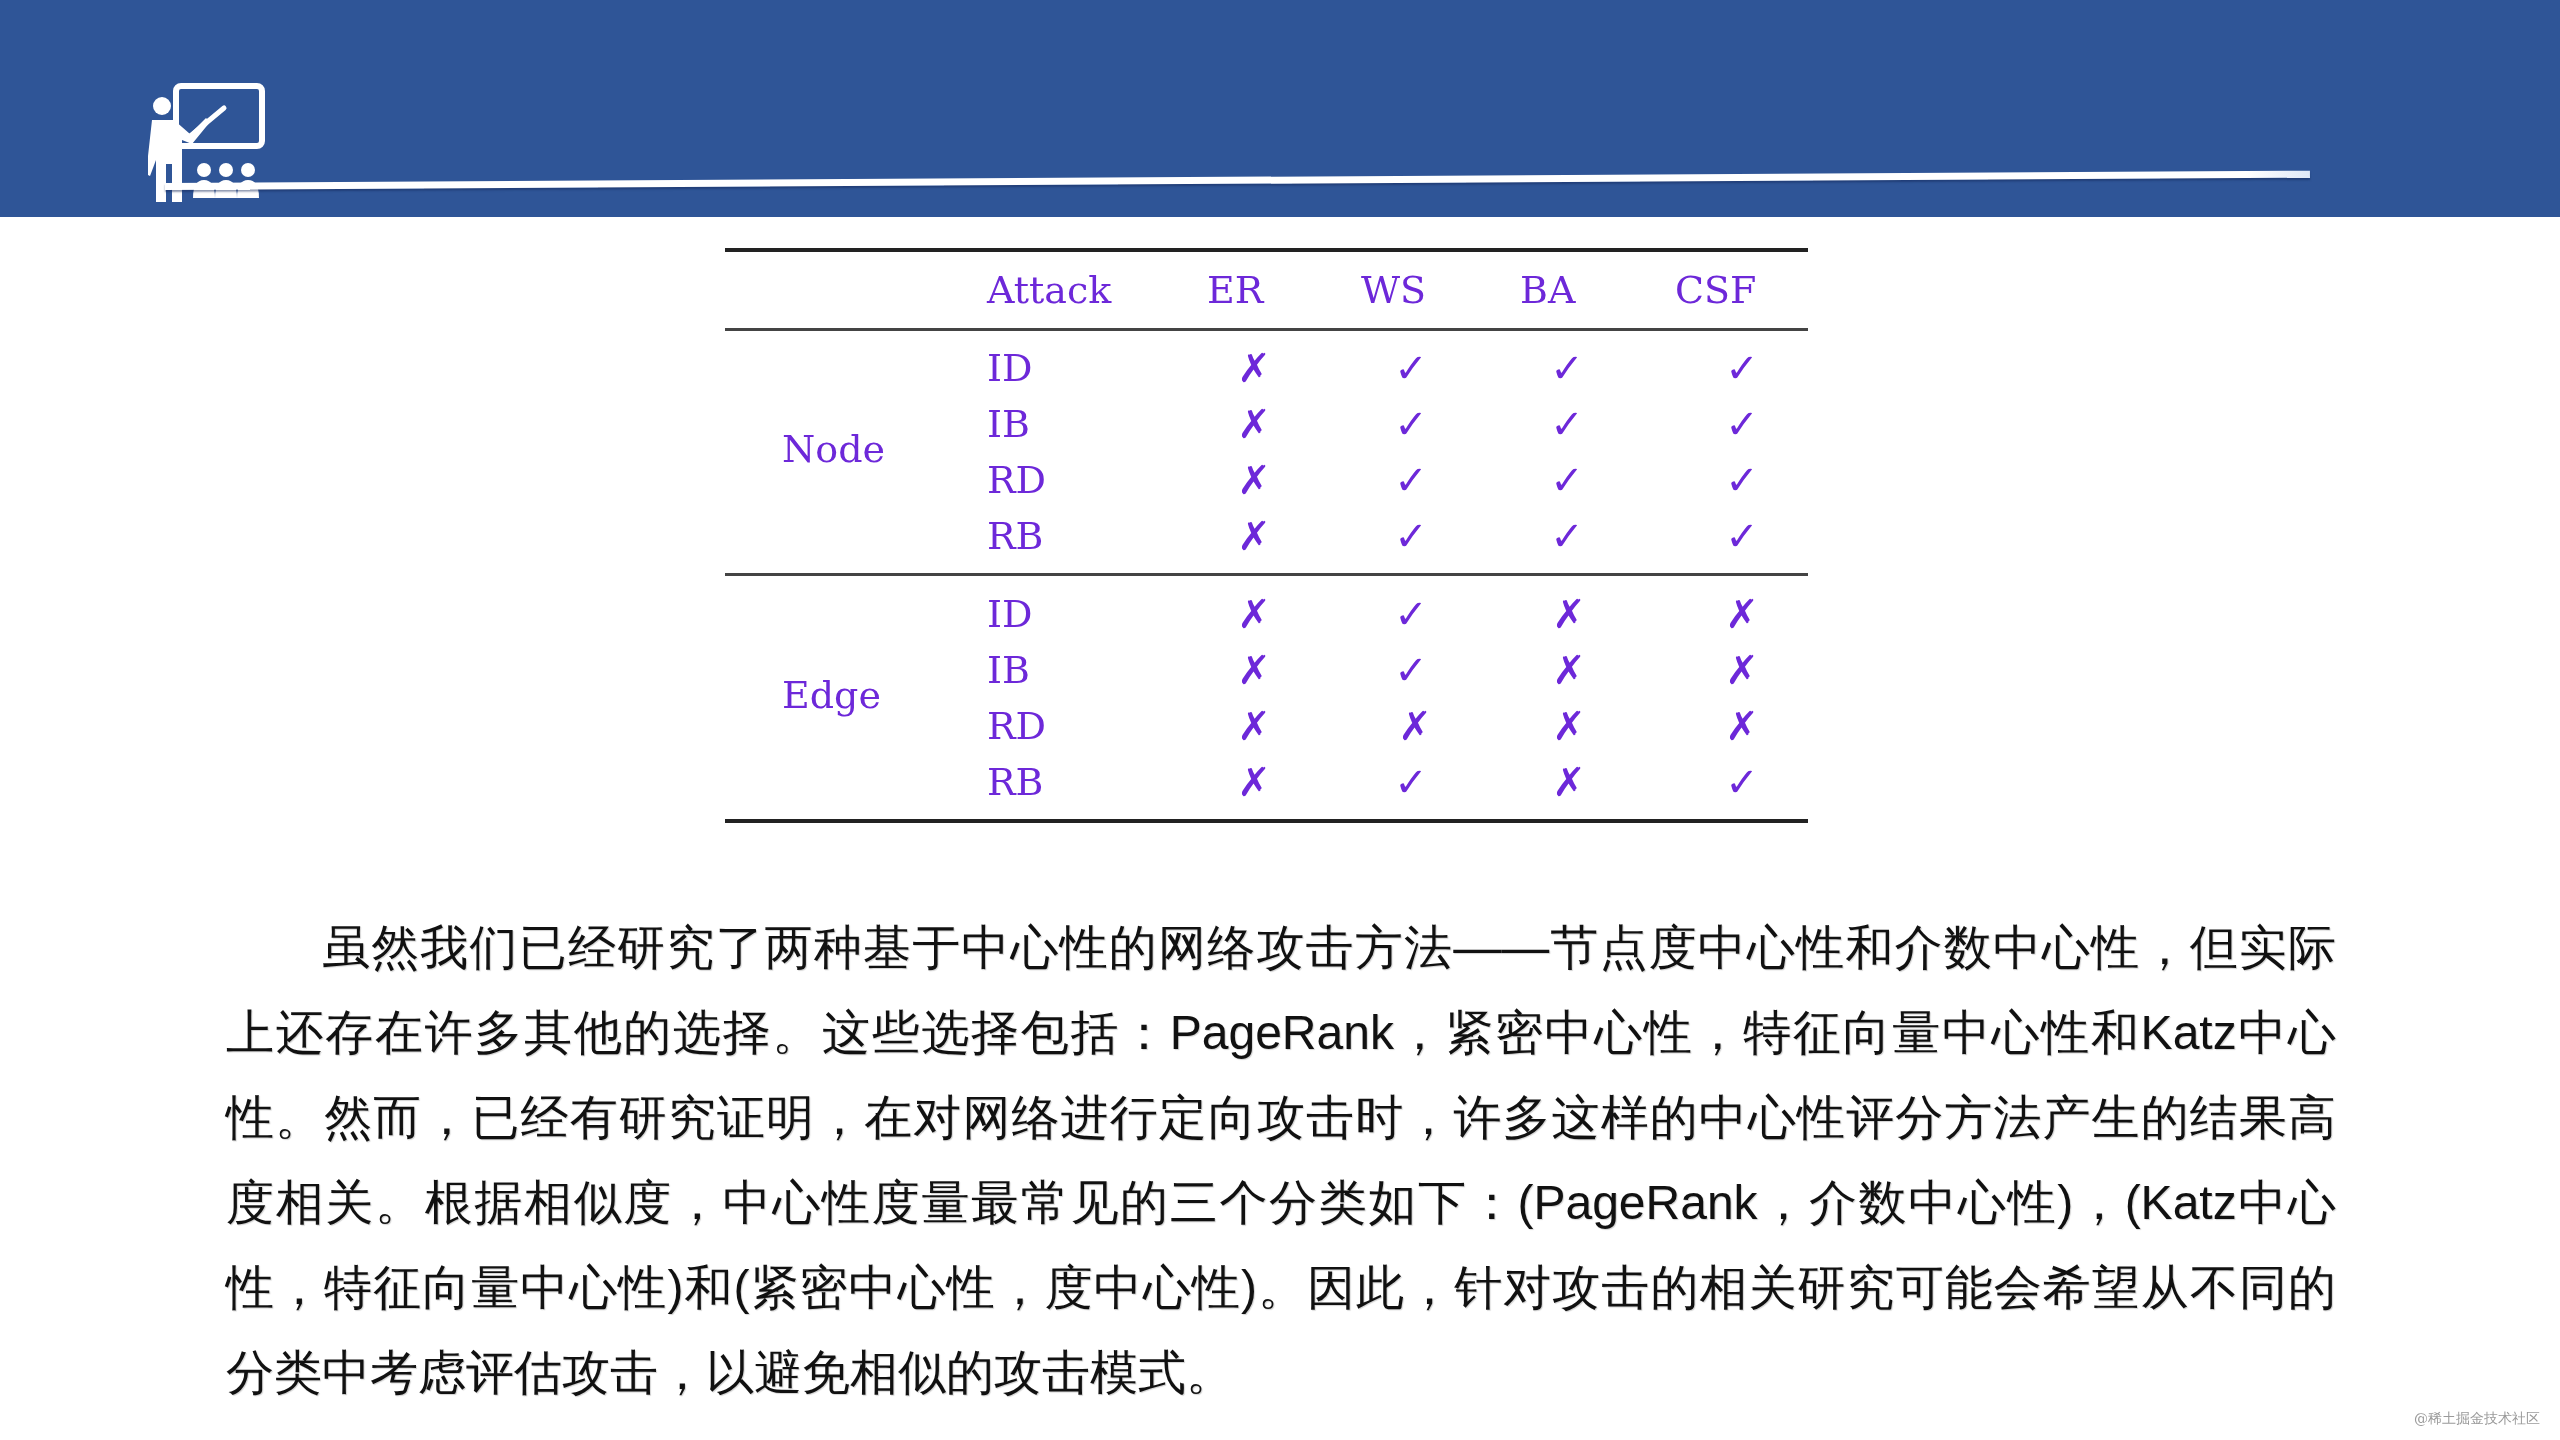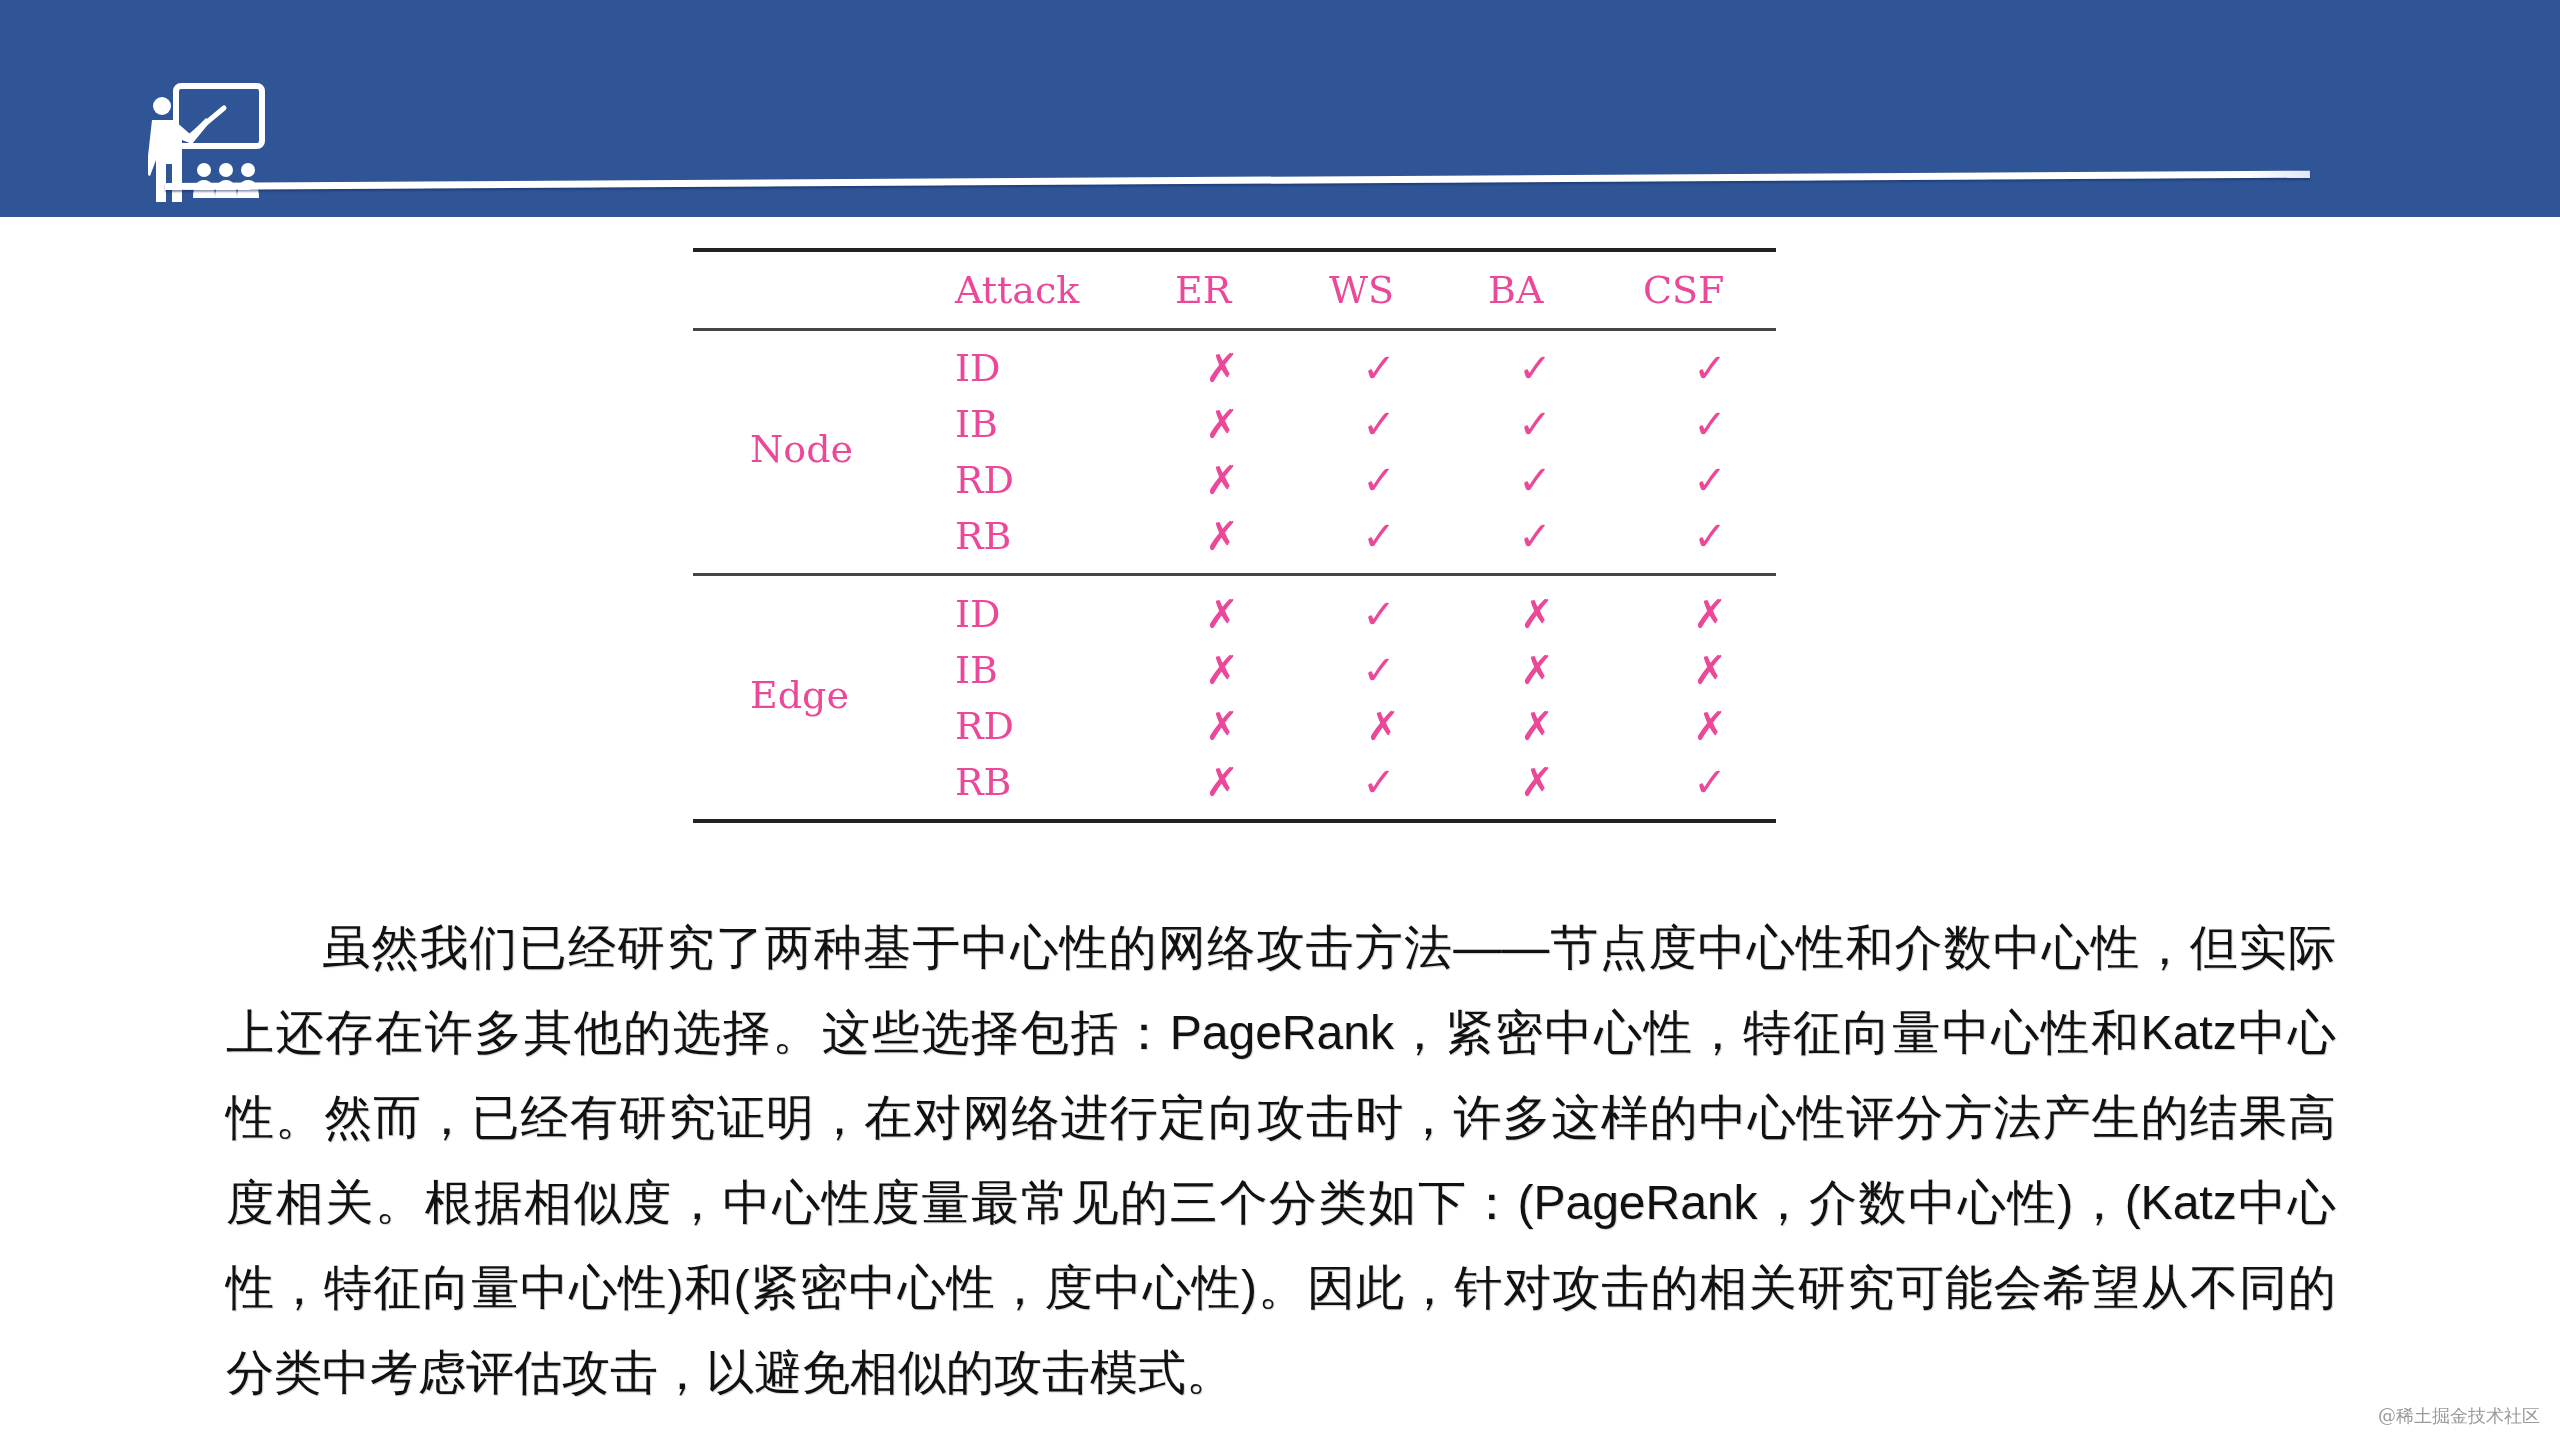--- a/index.html
+++ b/index.html
@@ -22,38 +22,38 @@
   .title {
     position:absolute; left:315px; top:100px; height:80px;
     color:#ffffff; font-size:64px; line-height:80px; white-space:nowrap;
     text-shadow:3px 3px 2px rgba(10,25,60,0.55);
     letter-spacing:1px;
   }
   .title .bold { font-weight:bold; }
   .title .light { font-weight:normal; margin-left:18px; }
 
   
-  .tbl { position:absolute; left:693px; top:246px; width:1083px; height:580px; font-family:"DejaVu Serif","Liberation Serif",serif; color:#ec4899; }
+  .tbl { position:absolute; left:725px; top:246px; width:1083px; height:580px; font-family:"DejaVu Serif","Liberation Serif",serif; color:#6d28d9; }
   .rule { position:absolute; left:0; width:1083px; background:#222; }
   .rule.thick { height:4px; }
   .rule.thin { height:3px; background:#444; }
   .cell { position:absolute; font-size:38px; line-height:50px; height:50px; white-space:nowrap; }
   .hdr { top:19px; }
   .mark { font-size:40px; font-weight:bold; font-family:"DejaVu Sans", sans-serif; text-align:center; width:60px; }
 
   .para {
     position:absolute; left:226px; top:905px; width:2110px;
     font-size:48px; line-height:85px; color:#111;
     font-family:Liberation Sans, sans-serif;
     text-align:justify; text-indent:96px;
     text-shadow:1px 1px 1px rgba(0,0,0,0.18);
   }
   .watermark {
     position:absolute; right:20px; bottom:12px;
-    font-size:18px; color:#9a9a9a; font-family:"DejaVu Serif", serif;
+    font-size:14px; color:#9a9a9a; font-family:"DejaVu Serif", serif;
   }
 </style>
 </head>
 <body>
 
 <div class="header">
   <svg class="teacher-icon" viewBox="0 0 140 125">
     <rect x="28" y="6" width="86" height="60" rx="5" fill="none" stroke="#fff" stroke-width="6"></rect>
     <circle cx="14" cy="26" r="9" fill="#fff"></circle>
     <path d="M4 40 L26 40 L42 54 L58 38 L62 42 L44 64 L34 60 L34 122 L24 122 L24 84 L18 84 L18 122 L8 122 L8 80 L2 96 L-2 94 Z" fill="#fff"></path>

